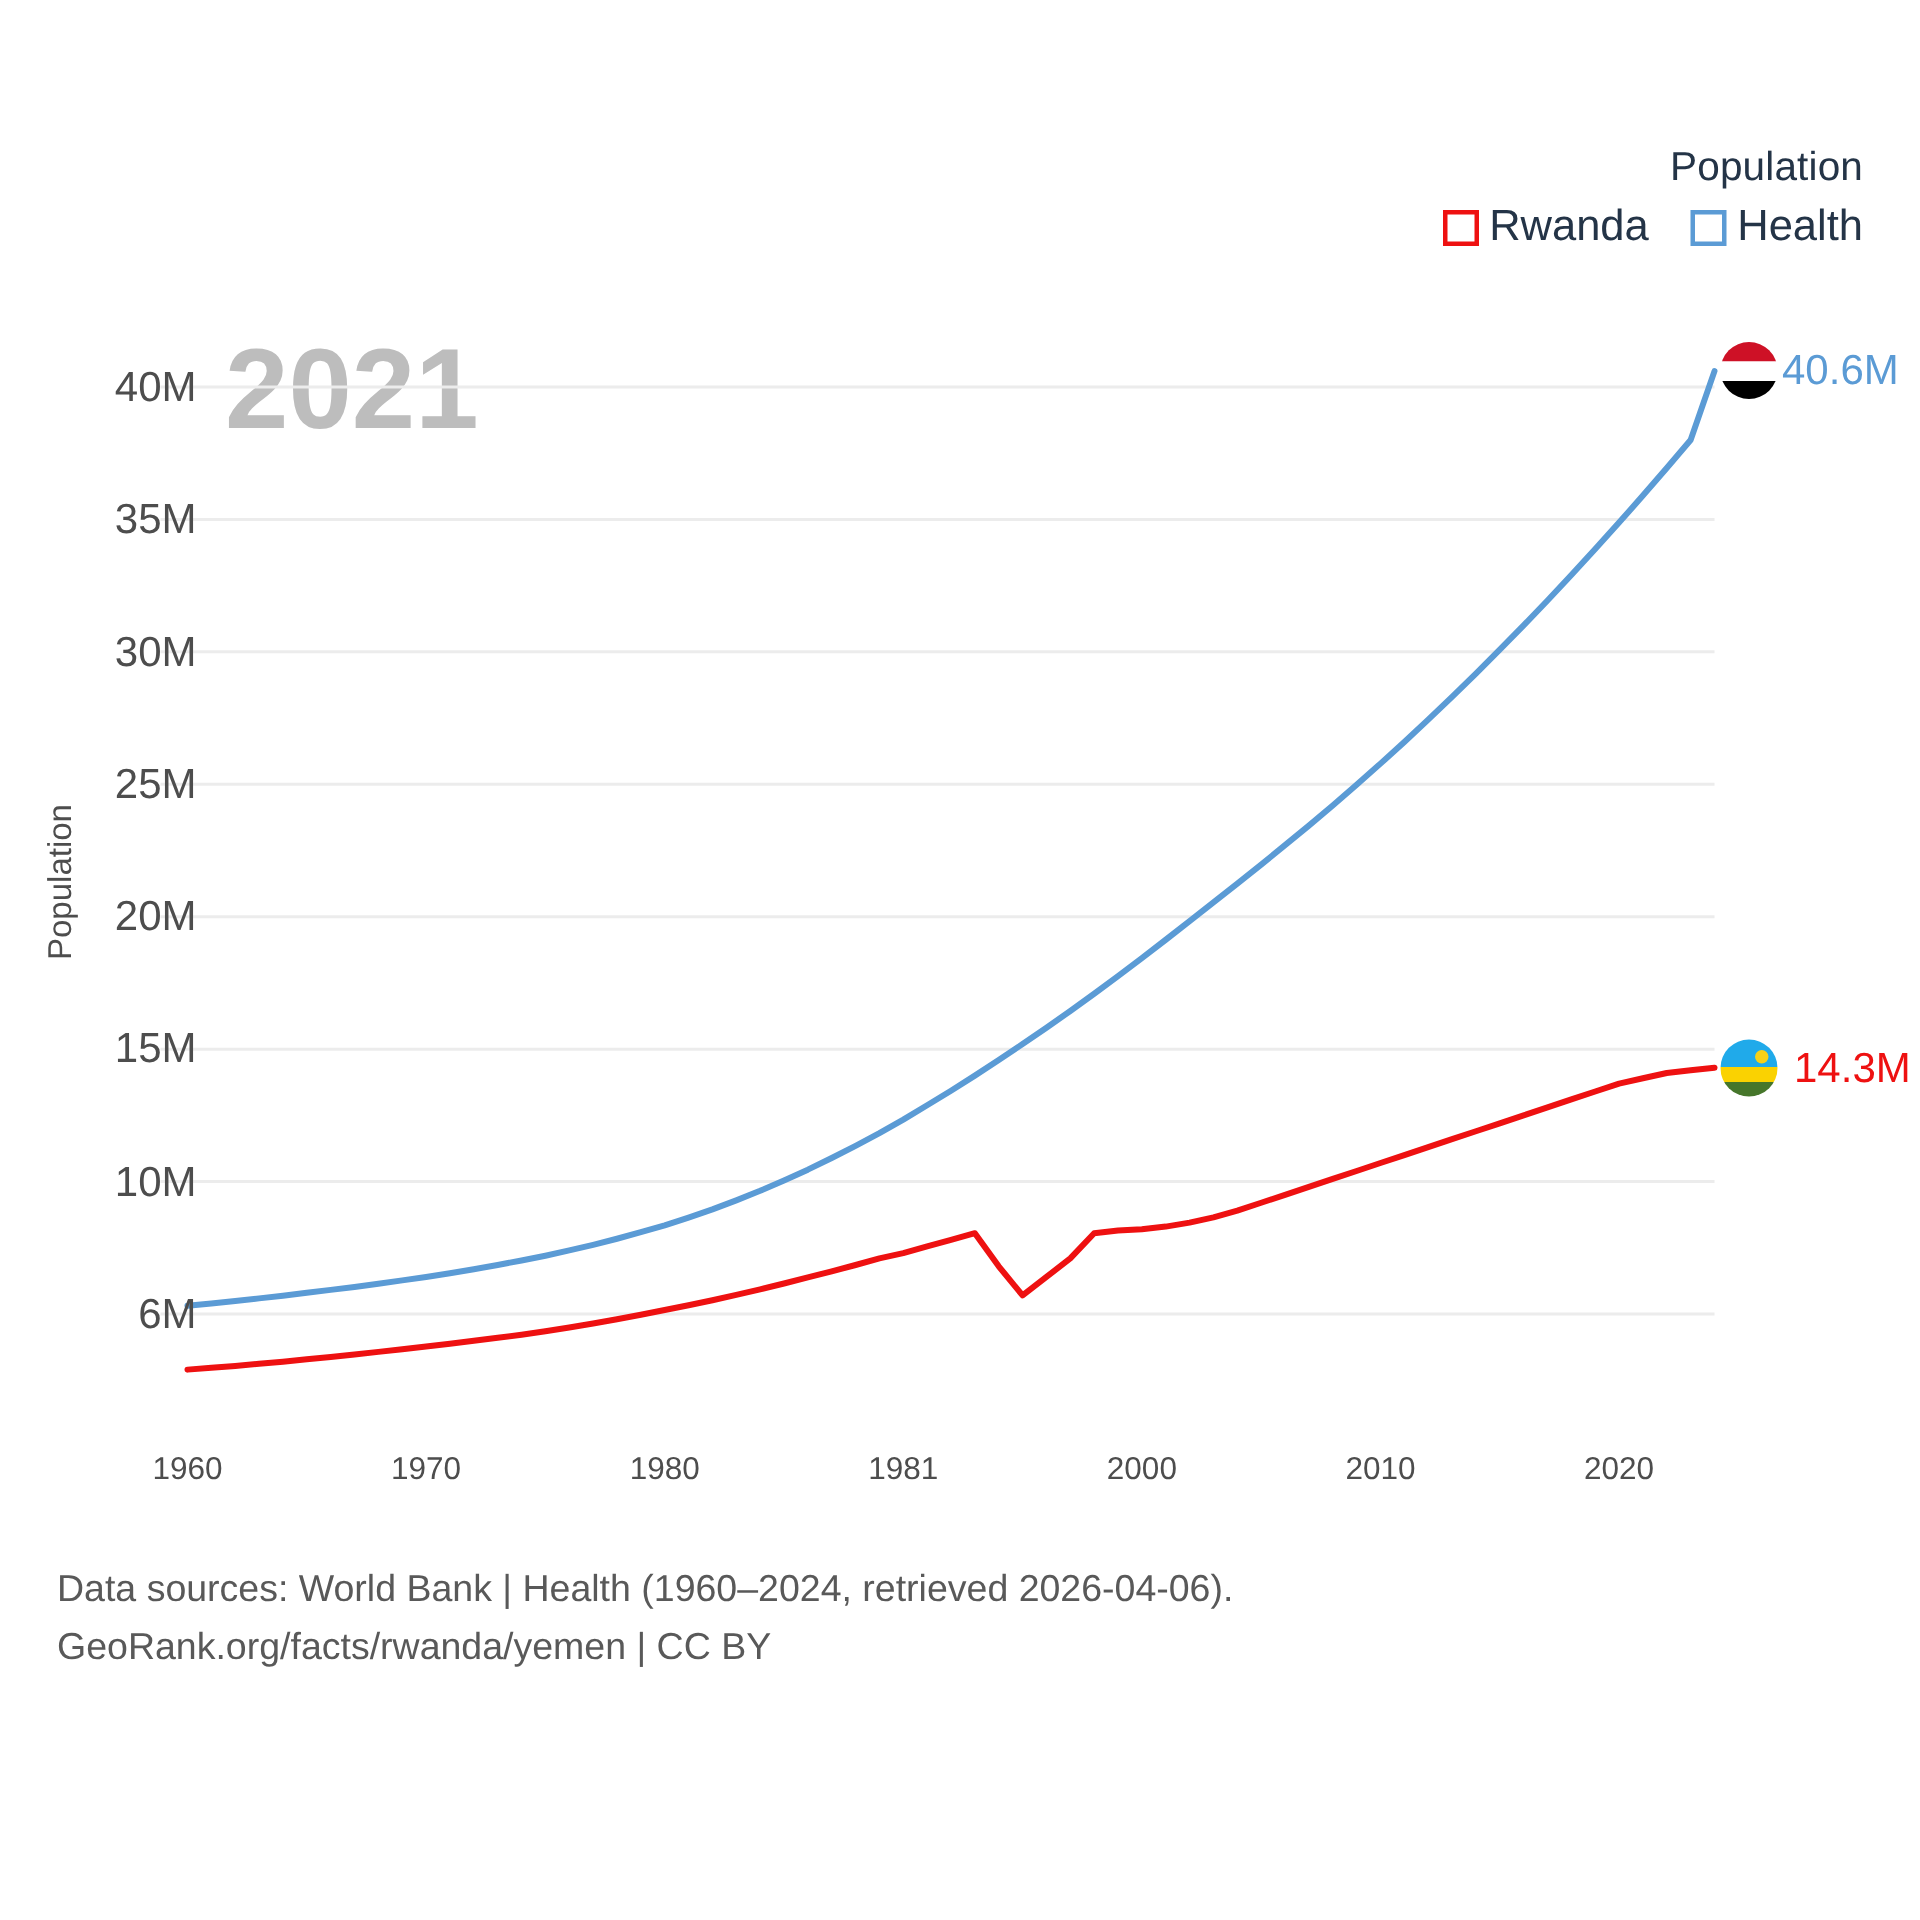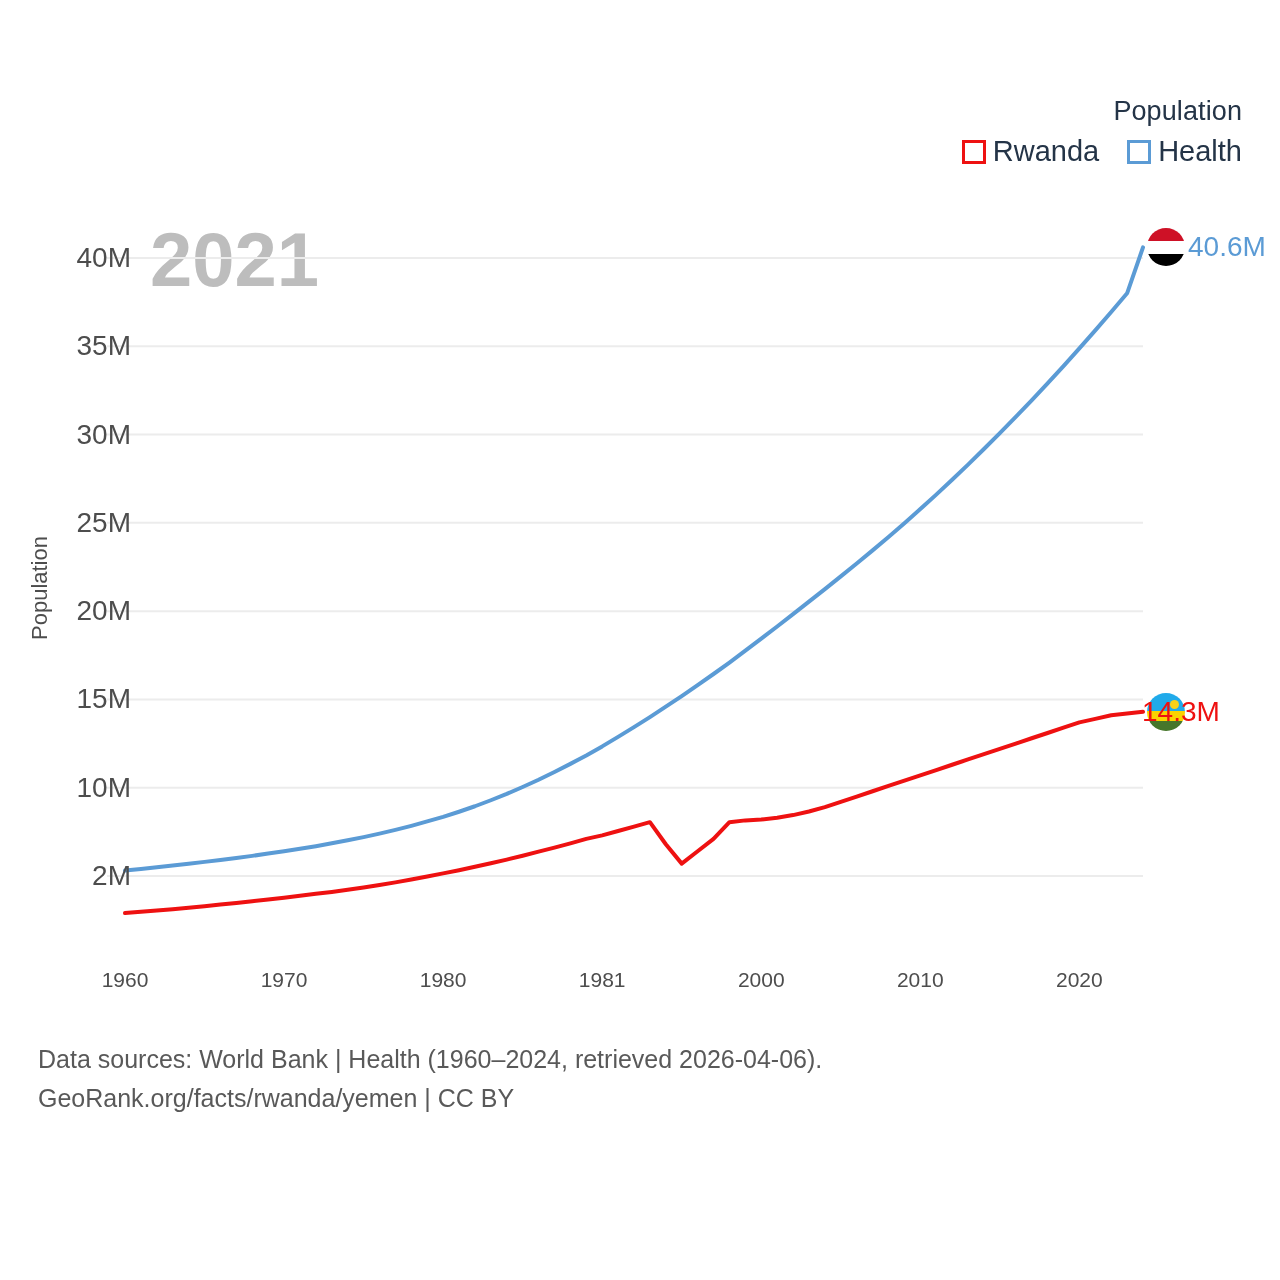--- a/index.html
+++ b/index.html
@@ -185,21 +185,21 @@
         <line x1="107" x2="1143" y1="346.28571428571433" y2="346.28571428571433" stroke="#ececec" stroke-width="2"></line>
         <line x1="107" x2="1143" y1="258" y2="258" stroke="#ececec" stroke-width="2"></line>
       </g>
     <g id="series-lines">
         <polyline points="125.00,913.08 140.91,911.84 156.81,910.61 172.72,909.20 188.63,907.78 204.53,906.19 220.44,904.60 236.34,903.02 252.25,901.25 268.16,899.48 284.06,897.72 299.97,895.78 315.88,893.83 331.78,891.89 347.69,889.77 363.59,887.48 379.50,885.01 395.41,882.36 411.31,879.53 427.22,876.53 443.13,873.35 459.03,870.17 474.94,866.82 490.84,863.29 506.75,859.58 522.66,855.69 538.56,851.63 554.47,847.57 570.38,843.33 586.28,838.92 602.19,835.39 618.09,830.97 634.00,826.56 649.91,822.15 665.81,844.22 681.72,863.64 697.63,851.28 713.53,838.92 729.44,822.15 745.34,820.38 761.25,819.50 777.16,817.73 793.06,815.08 808.97,811.55 824.88,807.14 840.78,801.84 856.69,796.54 872.59,791.25 888.50,785.95 904.41,780.65 920.31,775.35 936.22,770.06 952.13,764.76 968.03,759.46 983.94,754.17 999.84,748.87 1015.75,743.57 1031.66,738.27 1047.56,732.98 1063.47,727.68 1079.38,722.38 1095.28,718.85 1111.19,715.32 1127.09,713.55 1143.00,711.79" fill="none" stroke="#ee1111" stroke-width="4" stroke-linejoin="round" stroke-linecap="round"></polyline>
         <polyline points="125.00,870.53 140.91,868.94 156.81,867.35 172.72,865.58 188.63,863.82 204.53,861.87 220.44,859.93 236.34,857.99 252.25,855.87 268.16,853.58 284.06,851.28 299.97,848.81 315.88,846.16 331.78,843.33 347.69,840.33 363.59,837.15 379.50,833.62 395.41,829.91 411.31,825.85 427.22,821.44 443.13,816.85 459.03,811.73 474.94,806.25 490.84,800.25 506.75,793.89 522.66,787.01 538.56,779.77 554.47,772.00 570.38,763.88 586.28,755.40 602.19,746.40 618.09,736.86 634.00,727.15 649.91,717.09 665.81,706.67 681.72,696.07 697.63,685.13 713.53,674.00 729.44,662.53 745.34,650.69 761.25,638.69 777.16,626.50 793.06,614.14 808.97,601.61 824.88,589.07 840.78,576.36 856.69,563.47 872.59,550.40 888.50,536.98 904.41,523.21 920.31,509.08 936.22,494.61 952.13,479.77 968.03,464.59 983.94,449.05 999.84,433.16 1015.75,416.91 1031.66,400.32 1047.56,383.37 1063.47,366.06 1079.38,348.40 1095.28,330.39 1111.19,312.03 1127.09,293.31 1143.00,247.41" fill="none" stroke="#5b9bd5" stroke-width="4" stroke-linejoin="round" stroke-linecap="round"></polyline>
       </g>
   </svg>
 
   <div class="y-ticks-wrap" id="y-ticks">
-      <div class="y-tick" style="top: 876px;">2M</div>
+      <div class="y-tick" style="top: 876px;">6M</div>
       <div class="y-tick" style="top: 787.714px;">10M</div>
       <div class="y-tick" style="top: 699.429px;">15M</div>
       <div class="y-tick" style="top: 611.143px;">20M</div>
       <div class="y-tick" style="top: 522.857px;">25M</div>
       <div class="y-tick" style="top: 434.571px;">30M</div>
       <div class="y-tick" style="top: 346.286px;">35M</div>
       <div class="y-tick" style="top: 258px;">40M</div>
     </div>
 
   <div class="axis-title">Population</div>
@@ -218,20 +218,20 @@
     <div class="band" style="height:33.34%;background:#ce1126;"></div>
     <div class="band" style="height:33.33%;background:#ffffff;"></div>
     <div class="band" style="height:33.33%;background:#000000;"></div>
   </div>
   <div class="end-label" id="label-yemen" style="left: 1188px; top: 247.406px; color: rgb(91, 155, 213);">40.6M</div>
 
   <div class="flag" id="flag-rwanda" style="left: 1166px; top: 711.789px; background: linear-gradient(rgb(32, 170, 234) 0px, rgb(32, 170, 234) 48%, rgb(250, 210, 1) 48%, rgb(250, 210, 1) 74%, rgb(70, 118, 43) 74%, rgb(70, 118, 43) 100%);">
     <div class="band" style="height:42%;background:#20603d00;"></div>
     <div class="flag-sun"></div>
   </div>
-  <div class="end-label" id="label-rwanda" style="left: 1142px; top: 711.789px; color: rgb(238, 17, 17);">14.3M</div>
+  <div class="end-label" id="label-rwanda" style="left: 1196px; top: 711.789px; color: rgb(238, 17, 17);">14.3M</div>
 
   <div class="footer">
     <div>Data sources: World Bank | Health (1960–2024, retrieved 2026-04-06).</div>
     <div>GeoRank.org/facts/rwanda/yemen | CC BY</div>
   </div>
 
 </div>
 
 </body></html>

